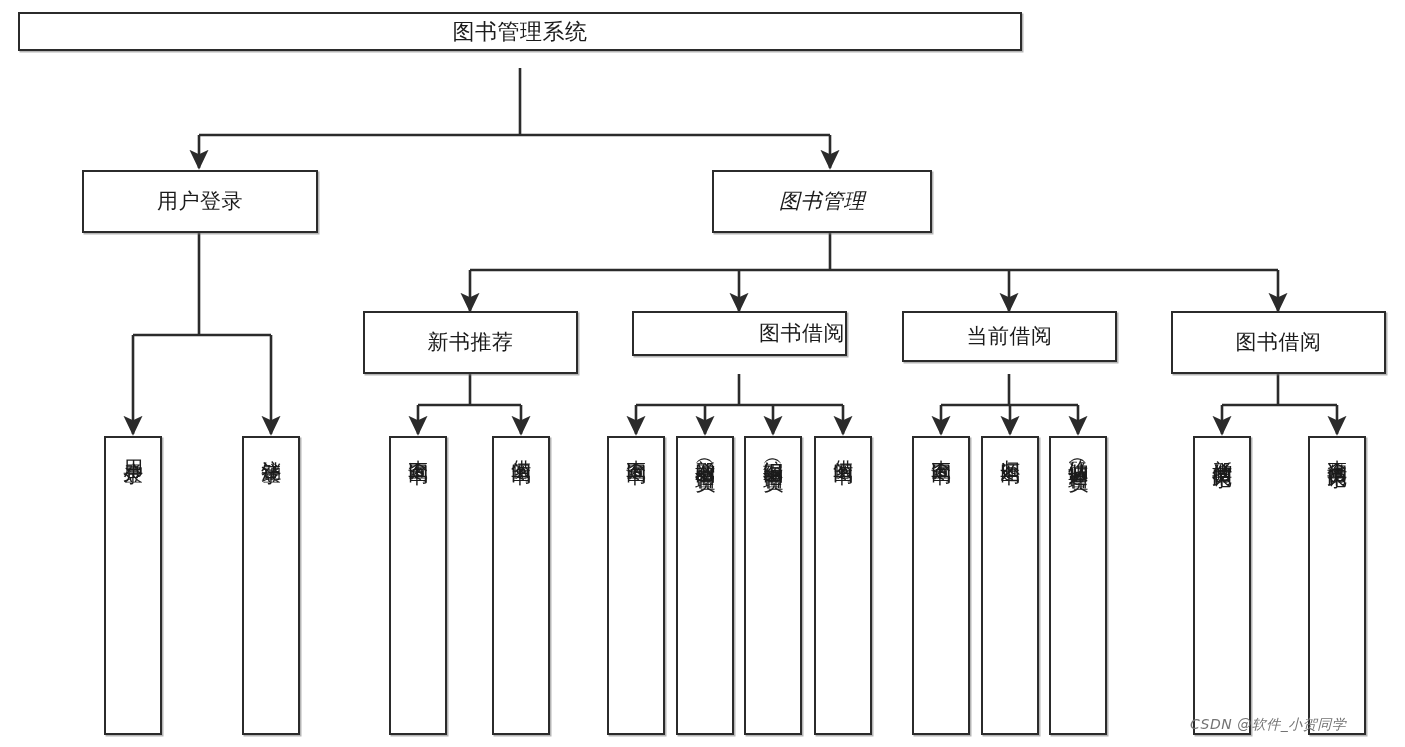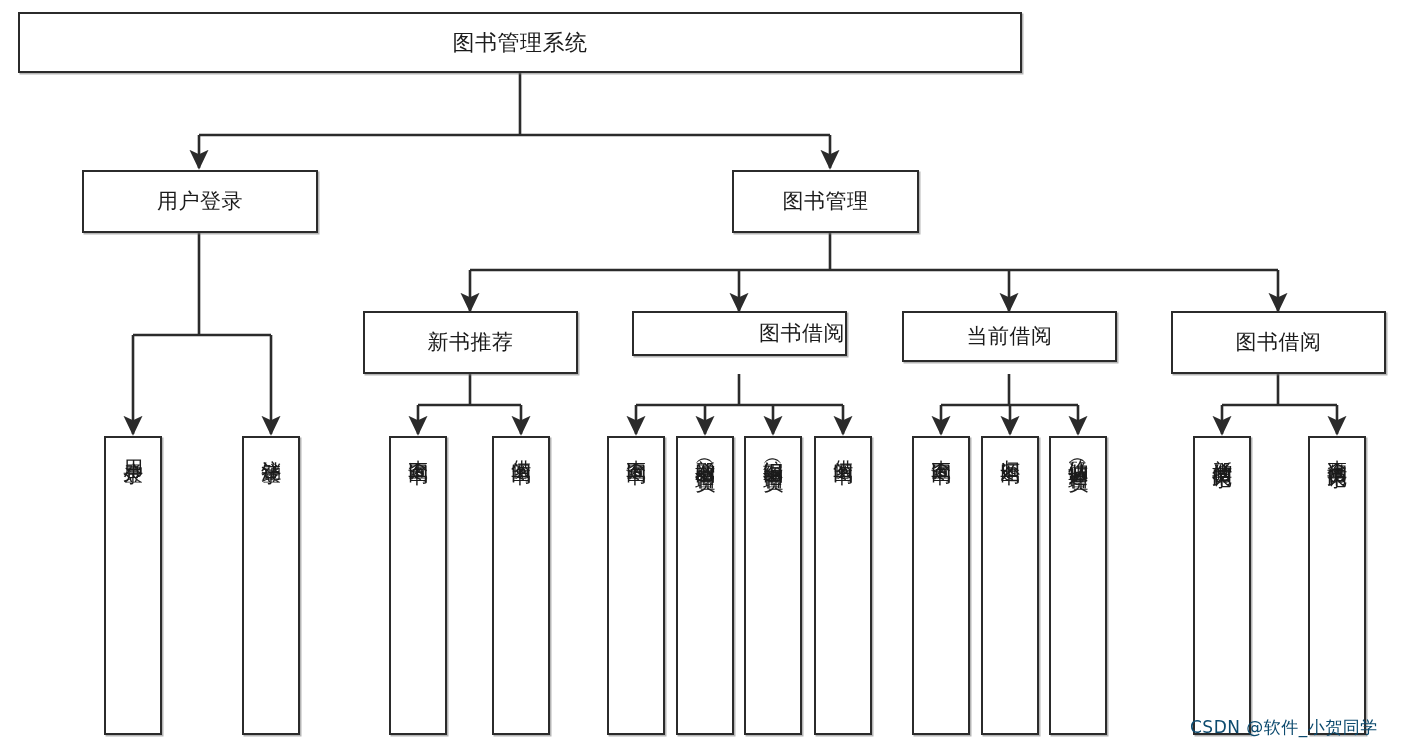--- a/index.html
+++ b/index.html
@@ -57,25 +57,26 @@
   .node.leaf .node-label {
     writing-mode: vertical-rl;
     text-orientation: upright;
     font-size: 20px;
     line-height: 1.18;
     letter-spacing: 2px;
     white-space: nowrap;
   }
   .watermark {
     position: absolute;
-    color: #0c4a6e;
-    font-size: 17px;
+    color: #737373;
+    font-size: 14px;
     letter-spacing: 0.5px;
     white-space: nowrap;
     z-index: 5;
+    font-style: italic;
   }
 </style>
 </head>
 <body>
 
 <div id="diagram-root">
 
   <svg id="edge-layer" viewBox="0 0 1405 747" width="1405" height="747" xmlns="http://www.w3.org/2000/svg">
     <defs>
       <marker id="arrow" viewBox="0 0 12 12" refX="10.5" refY="6" markerWidth="8" markerHeight="8" orient="auto-start-reverse">
@@ -119,28 +120,28 @@
       <path d="M 1010 405 L 1010 434" marker-end="url(#arrow)"></path>
       <path d="M 1078 405 L 1078 434" marker-end="url(#arrow)"></path>
 
       <path d="M 1278 374 L 1278 405"></path>
       <path d="M 1222 405 L 1337 405"></path>
       <path d="M 1222 405 L 1222 434" marker-end="url(#arrow)"></path>
       <path d="M 1337 405 L 1337 434" marker-end="url(#arrow)"></path>
     </g>
   </svg>
 
-  <div class="node root" style="left:18px; top:12px; width:1004px; height:61px;">
+  <div class="node root" style="left:18px; top:12px; width:1004px; height:39px;">
     <span class="node-label">图书管理系统</span>
   </div>
 
   <div class="node level2" style="left:82px; top:170px; width:236px; height:63px;">
     <span class="node-label">用户登录</span>
   </div>
-  <div class="node level2" style="left:732px; top:170px; width:187px; height:63px;">
+  <div class="node level2" style="left:712px; top:170px; width:220px; height:63px;font-style:italic;">
     <span class="node-label">图书管理</span>
   </div>
 
   <div class="node level3" style="left:363px; top:311px; width:215px; height:63px;">
     <span class="node-label">新书推荐</span>
   </div>
   <div class="node level3" style="left:632px; top:311px; width:215px; height:45px;justify-content:flex-end;">
     <span class="node-label">图书借阅</span>
   </div>
   <div class="node level3" style="left:902px; top:311px; width:215px; height:51px;">

